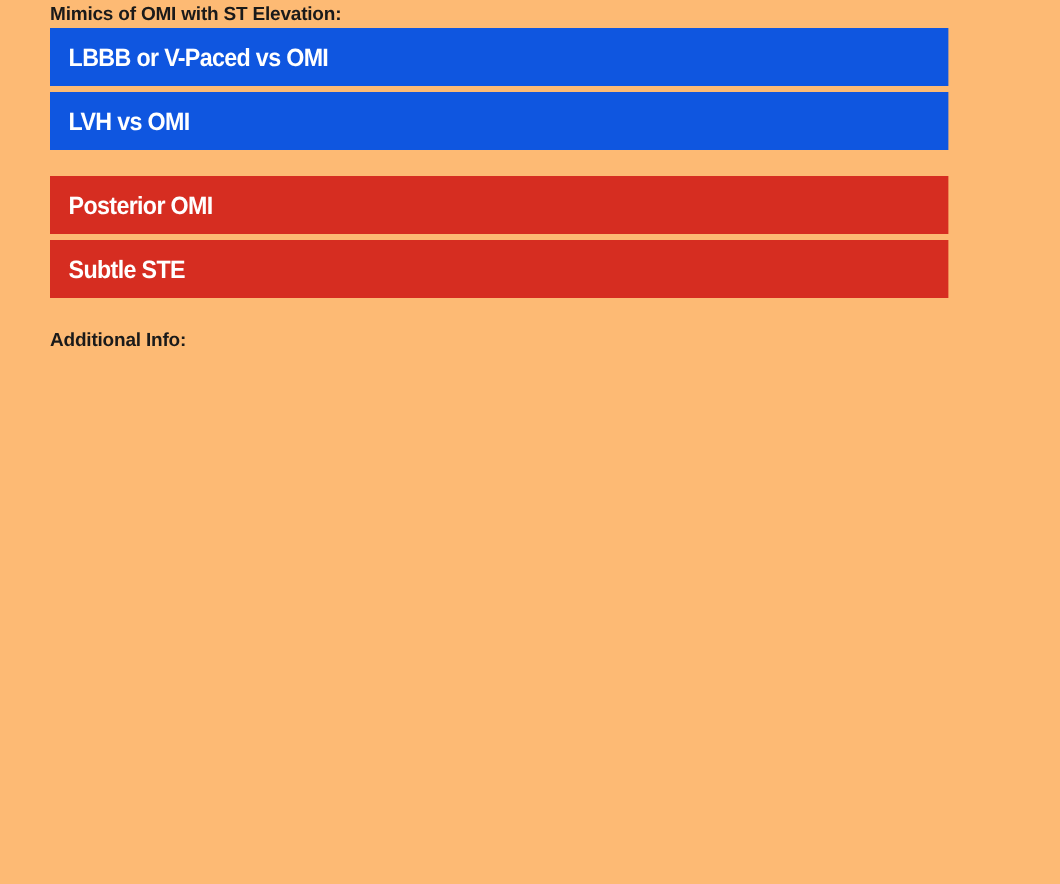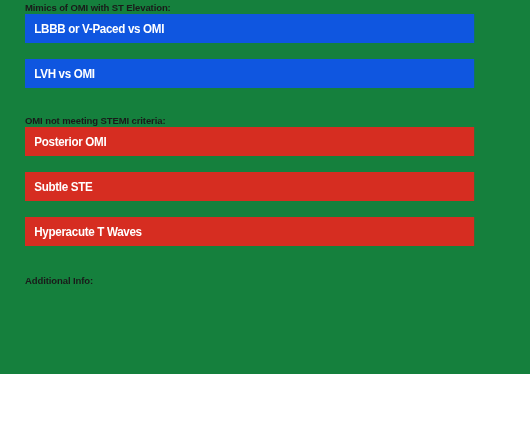--- a/index.html
+++ b/index.html
@@ -9,22 +9,22 @@
     width: 530px;
     height: 442px;
     overflow: hidden;
     background: #ffffff;
     font-family: "Liberation Sans", sans-serif;
   }
 
   .page {
     position: relative;
     width: 530px;
-    height: 374px;
-    background: #15803d;
+    height: 442px;
+    background: #fdba74;
     padding: 0;
   }
 
   .section-heading {
     font-family: "Liberation Sans", sans-serif;
     font-weight: bold;
     font-size: 9.5px;
     letter-spacing: -0.1px;
     color: #1a1a1a;
     margin: 0;
@@ -68,21 +68,21 @@
   }
 
   .btn-inner {
     display: block;
     transform: scaleX(1.0);
   }
 
   .btn-blue { background: #0f56e0; }
   .btn-red  { background: #d62d21; }
 
-  .btn-row { margin-bottom: 16px; }
+  .btn-row { margin-bottom: 3px; }
 
   .spacer-mid { height: 10px; }
   .spacer-bot { height: 12px; }
 
   .clip-bottom { overflow: hidden; }
 </style>
 </head>
 <body>
 
 <div class="page">
@@ -100,36 +100,30 @@
         <button class="btn btn-blue" style="background: rgb(15, 86, 224);">
           <span class="btn-inner">LVH vs OMI</span>
         </button>
       </li>
     </ul>
   </div>
 
   <div class="spacer-mid"></div>
 
   <div>
-    <div class="section-heading">OMI not meeting STEMI criteria:</div>
 
     <ul class="btn-list">
       <li class="btn-row">
         <button class="btn btn-red" style="background: rgb(214, 45, 33);">
           <span class="btn-inner">Posterior OMI</span>
         </button>
       </li>
       <li class="btn-row">
         <button class="btn btn-red" style="background: rgb(214, 45, 33);">
           <span class="btn-inner">Subtle STE</span>
-        </button>
-      </li>
-      <li class="btn-row">
-        <button class="btn btn-red" style="background: rgb(214, 45, 33);">
-          <span class="btn-inner">Hyperacute T Waves</span>
         </button>
       </li>
     </ul>
   </div>
 
   <div class="spacer-bot"></div>
 
   <div class="clip-bottom">
     <div class="section-heading">Additional Info:</div>
   </div>

